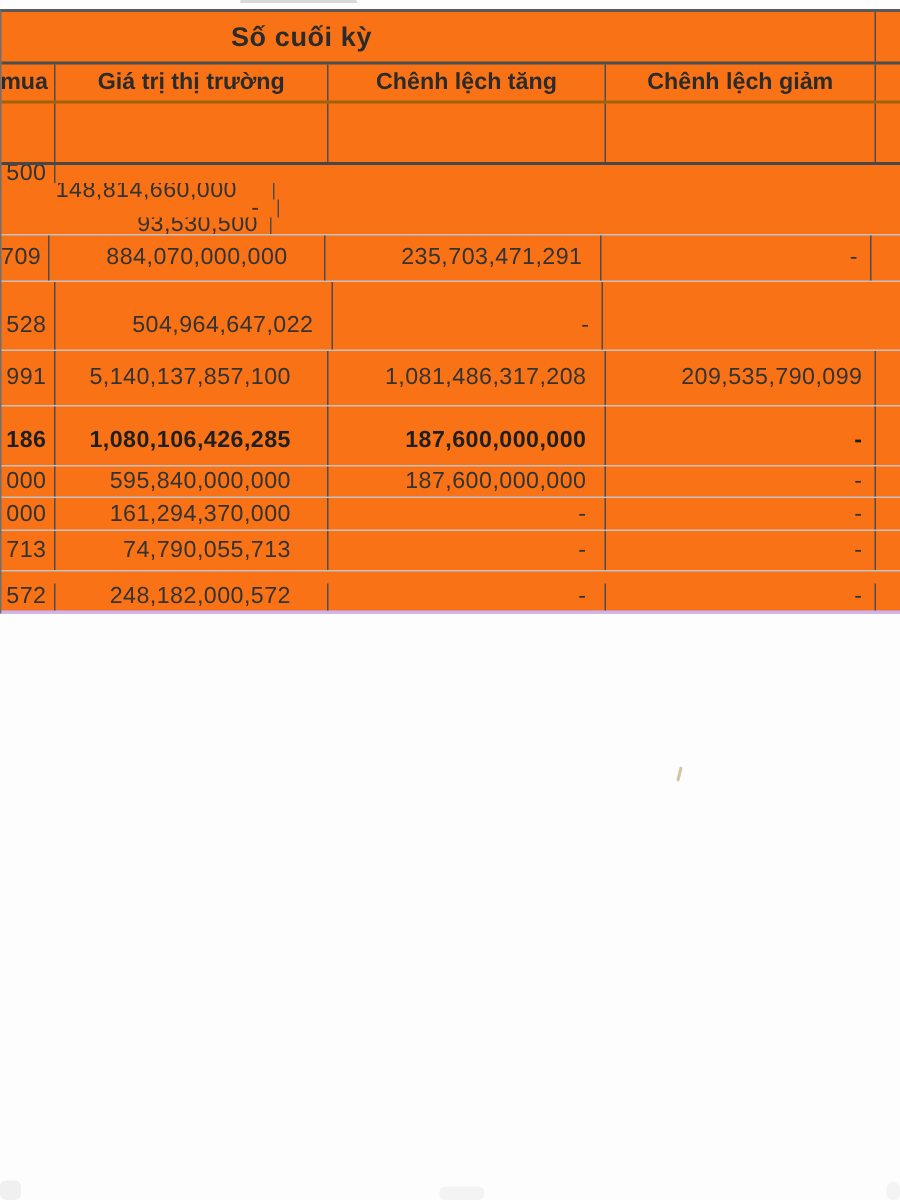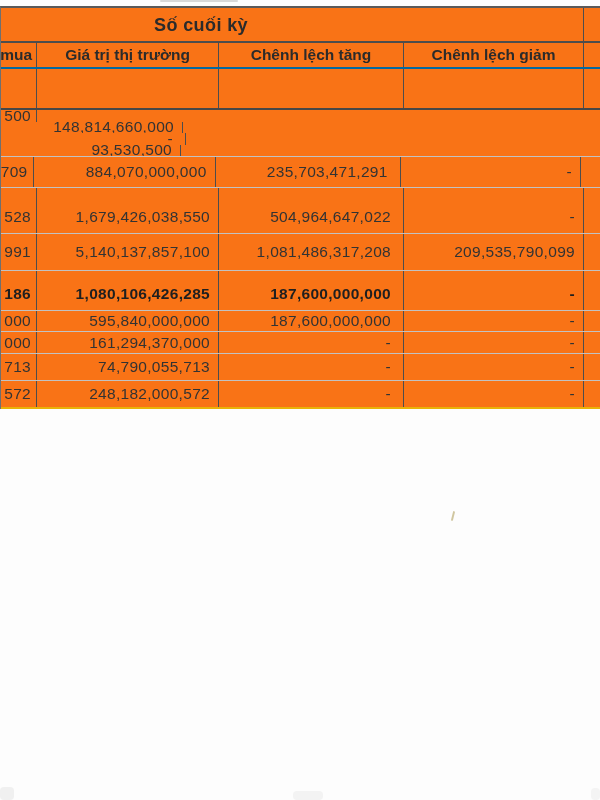--- a/index.html
+++ b/index.html
@@ -27,33 +27,33 @@
   .c3{width:180px;border-right:1px solid #4d4d4d;}
   .c4{flex:1;}
   
   .title-row{height:35px;border-bottom:2px solid #4d4d4d;}
   .main-span{width:583px;border-right:1px solid #4d4d4d;position:relative;}
   .title-text{
     position:absolute;left:153px;top:50%;transform:translateY(-50%);
     font-size:18px;font-weight:700;letter-spacing:.4px;color:#2b2b2b;white-space:nowrap;
   }
   
-  .header-row{height:26px;border-bottom:2px solid #0369a1;}
+  .header-row{height:26px;border-bottom:2px solid #a16207;}
   .hdr{display:flex;align-items:center;justify-content:center;
        font-size:15.5px;font-weight:700;color:#2b2b2b;white-space:nowrap;}
   .hdr.partial{justify-content:flex-end;padding-right:4px;}
   
   .spacer-row{height:41px;border-bottom:2px solid #474747;}
   
   .data-row{border-bottom:1px solid #c2c2c2;}
-  .data-row.last{border-bottom:2px solid #eab308;}
+  .data-row.last{border-bottom:2px solid #c4b5fd;align-items:flex-end;}
   .num{display:flex;align-items:center;justify-content:flex-end;
        font-size:15.5px;letter-spacing:.3px;color:#333;white-space:nowrap;}
   .num.c0{padding-right:5px;}
-  .num.c1{padding-right:8px;}
+  .num.c1{padding-right:24px;}
   .num.c2{padding-right:12px;}
   .num.c3{padding-right:8px;}
   .data-row.vb .num{align-items:flex-end;padding-bottom:7px;}
   .data-row.bold .num{font-weight:700;color:#1f1f1f;}
   
   .stray-mark{
     position:absolute;left:452px;top:511px;width:2px;height:10px;
     background:#c8bc8f;transform:rotate(14deg);border-radius:1px;opacity:.85;
   }
   
@@ -122,23 +122,20 @@
           </div>
           <div class="cell num c3">
             <span>-</span>
           </div>
           <div class="cell c4"></div>
         </div>
         <div class="row data-row vb" style="height: 46px;">
           <div class="cell num c0">
             <span>528</span>
           </div>
-          <div class="cell num c1">
-            <span>1,679,426,038,550</span>
-          </div>
           <div class="cell num c2">
             <span>504,964,647,022</span>
           </div>
           <div class="cell num c3">
             <span>-</span>
           </div>
           <div class="cell c4"></div>
         </div>
         <div class="row data-row" style="height: 37px;">
           <div class="cell num c0">

